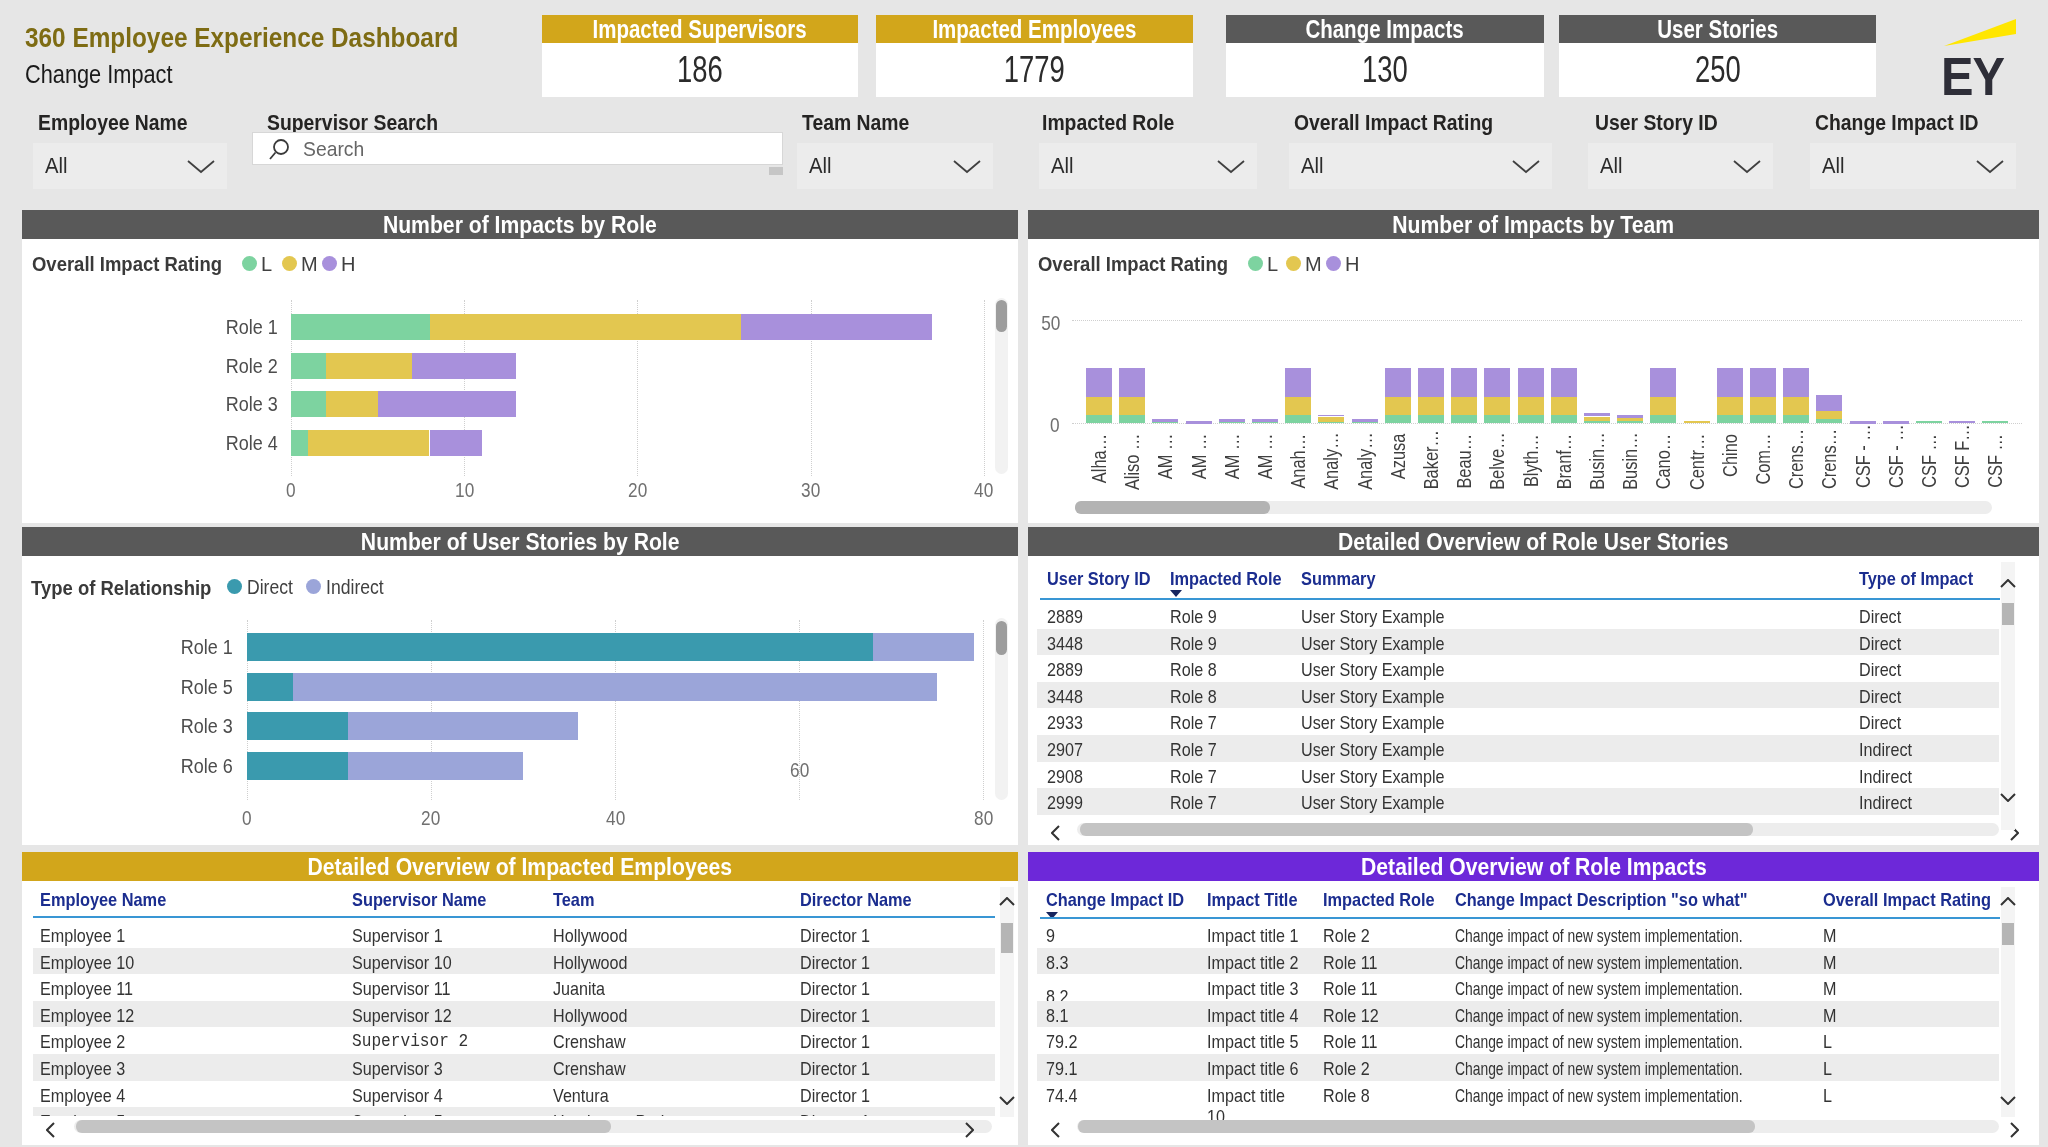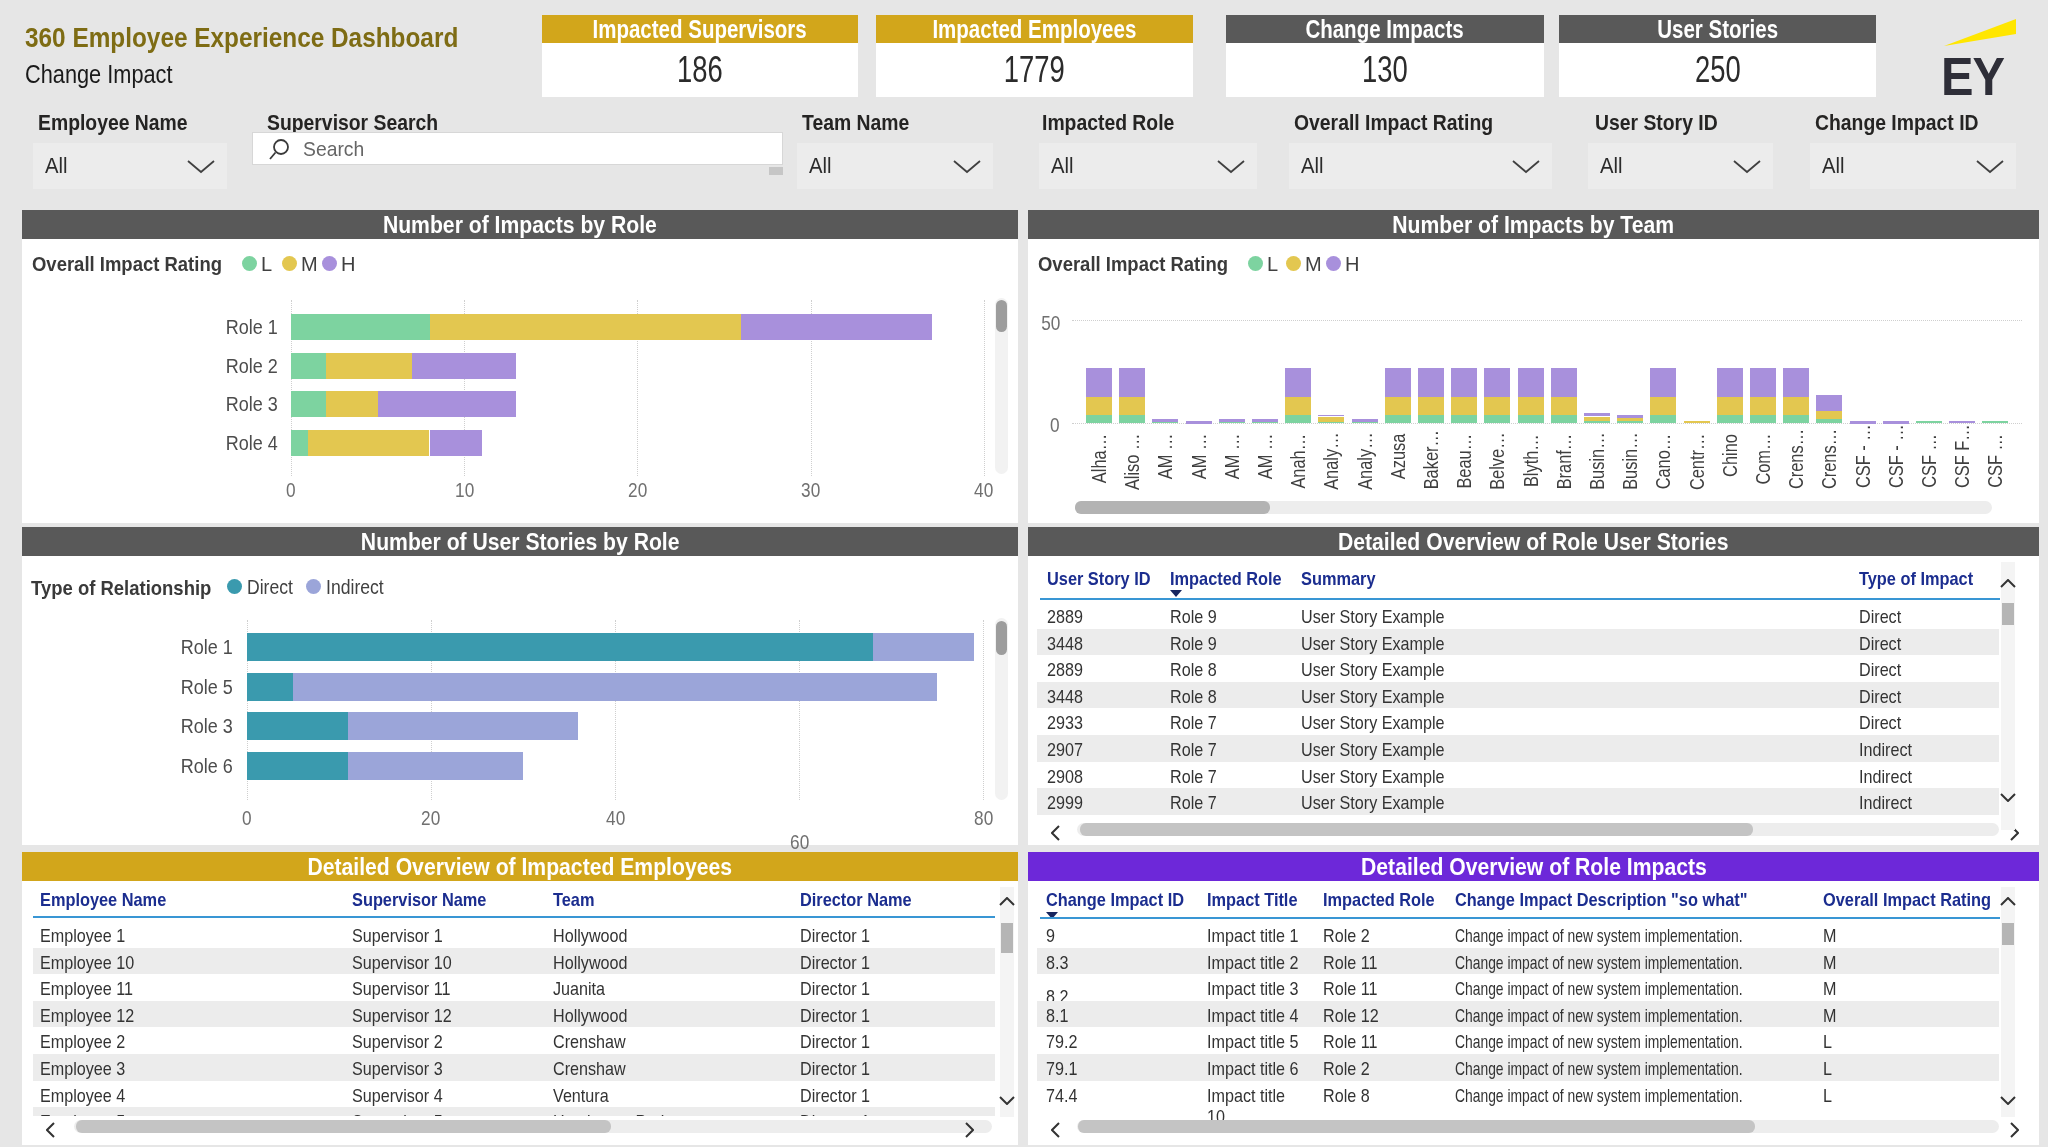--- a/index.html
+++ b/index.html
@@ -248,21 +248,21 @@
 <div class="leg" style="left:247px;top:576px;"><span style="display:inline-block;transform:scaleX(0.88);transform-origin:0 50%;white-space:nowrap;">Direct</span></div>
 <div class="dot" style="left:306px;top:579px;background:#9ba5d9;"></div>
 <div class="leg" style="left:326px;top:576px;"><span style="display:inline-block;transform:scaleX(0.88);transform-origin:0 50%;white-space:nowrap;">Indirect</span></div>
 <div class="gv" style="left:247.0px;top:620px;height:180px;"></div>
 <div class="ax" style="left:222.0px;top:806px;width:50px;text-align:center;"><span style="display:inline-block;transform:scaleX(0.82);transform-origin:center;white-space:nowrap;">0</span></div>
 <div class="gv" style="left:431.1px;top:620px;height:180px;"></div>
 <div class="ax" style="left:406.1px;top:806px;width:50px;text-align:center;"><span style="display:inline-block;transform:scaleX(0.82);transform-origin:center;white-space:nowrap;">20</span></div>
 <div class="gv" style="left:615.2px;top:620px;height:180px;"></div>
 <div class="ax" style="left:590.2px;top:806px;width:50px;text-align:center;"><span style="display:inline-block;transform:scaleX(0.82);transform-origin:center;white-space:nowrap;">40</span></div>
 <div class="gv" style="left:799.3px;top:620px;height:180px;"></div>
-<div class="ax" style="left:774.3px;top:830px;width:50px;text-align:center;"><span style="display:inline-block;transform:scaleX(0.82);transform-origin:center;white-space:nowrap;">60</span></div>
+<div class="ax" style="left:774.3px;top:758px;width:50px;text-align:center;"><span style="display:inline-block;transform:scaleX(0.82);transform-origin:center;white-space:nowrap;">60</span></div>
 <div class="gv" style="left:983.4px;top:620px;height:180px;"></div>
 <div class="ax" style="left:958.4px;top:806px;width:50px;text-align:center;"><span style="display:inline-block;transform:scaleX(0.82);transform-origin:center;white-space:nowrap;">80</span></div>
 <div class="lbl" style="left:123px;top:636.0px;width:110px;text-align:right;"><span style="display:inline-block;transform:scaleX(0.9);transform-origin:100% 50%;white-space:nowrap;">Role 1</span></div>
 <div class="bar" style="left:247.0px;top:633px;width:625.9px;height:28px;background:#3a9aae;"></div>
 <div class="bar" style="left:872.9px;top:633px;width:101.3px;height:28px;background:#9ba5d9;"></div>
 <div class="lbl" style="left:123px;top:675.5px;width:110px;text-align:right;"><span style="display:inline-block;transform:scaleX(0.9);transform-origin:100% 50%;white-space:nowrap;">Role 5</span></div>
 <div class="bar" style="left:247.0px;top:672.5px;width:46.0px;height:28px;background:#3a9aae;"></div>
 <div class="bar" style="left:293.0px;top:672.5px;width:644.4px;height:28px;background:#9ba5d9;"></div>
 <div class="lbl" style="left:123px;top:715.0px;width:110px;text-align:right;"><span style="display:inline-block;transform:scaleX(0.9);transform-origin:100% 50%;white-space:nowrap;">Role 3</span></div>
 <div class="bar" style="left:247.0px;top:712px;width:101.3px;height:28px;background:#3a9aae;"></div>
@@ -354,21 +354,21 @@
 <div class="cell" style="left:352px;top:978.2px;"><span style="display:inline-block;transform:scaleX(0.85);transform-origin:0 50%;white-space:nowrap;">Supervisor 11</span></div>
 <div class="cell" style="left:553px;top:978.2px;"><span style="display:inline-block;transform:scaleX(0.85);transform-origin:0 50%;white-space:nowrap;">Juanita</span></div>
 <div class="cell" style="left:800px;top:978.2px;"><span style="display:inline-block;transform:scaleX(0.85);transform-origin:0 50%;white-space:nowrap;">Director 1</span></div>
 <div class="row" style="left:33px;top:1000.8px;width:962px;height:26.6px;background:#ececec;"></div>
 <div class="cell" style="left:40px;top:1004.8px;"><span style="display:inline-block;transform:scaleX(0.85);transform-origin:0 50%;white-space:nowrap;">Employee 12</span></div>
 <div class="cell" style="left:352px;top:1004.8px;"><span style="display:inline-block;transform:scaleX(0.85);transform-origin:0 50%;white-space:nowrap;">Supervisor 12</span></div>
 <div class="cell" style="left:553px;top:1004.8px;"><span style="display:inline-block;transform:scaleX(0.85);transform-origin:0 50%;white-space:nowrap;">Hollywood</span></div>
 <div class="cell" style="left:800px;top:1004.8px;"><span style="display:inline-block;transform:scaleX(0.85);transform-origin:0 50%;white-space:nowrap;">Director 1</span></div>
 <div class="row" style="left:33px;top:1027.4px;width:962px;height:26.6px;background:#fff;"></div>
 <div class="cell" style="left:40px;top:1031.4px;"><span style="display:inline-block;transform:scaleX(0.85);transform-origin:0 50%;white-space:nowrap;">Employee 2</span></div>
-<div class="cell" style="left:352px;top:1031.4px;"><span style="display:inline-block;transform:scaleX(0.85);transform-origin:0 50%;white-space:nowrap;">Supervisor 2</span></div>
+<div class="cell" style="left:352px;top:1031.4px;font-family:Liberation Mono, monospace;"><span style="display:inline-block;transform:scaleX(0.85);transform-origin:0 50%;white-space:nowrap;">Supervisor 2</span></div>
 <div class="cell" style="left:553px;top:1031.4px;"><span style="display:inline-block;transform:scaleX(0.85);transform-origin:0 50%;white-space:nowrap;">Crenshaw</span></div>
 <div class="cell" style="left:800px;top:1031.4px;"><span style="display:inline-block;transform:scaleX(0.85);transform-origin:0 50%;white-space:nowrap;">Director 1</span></div>
 <div class="row" style="left:33px;top:1054.0px;width:962px;height:26.6px;background:#ececec;"></div>
 <div class="cell" style="left:40px;top:1058.0px;"><span style="display:inline-block;transform:scaleX(0.85);transform-origin:0 50%;white-space:nowrap;">Employee 3</span></div>
 <div class="cell" style="left:352px;top:1058.0px;"><span style="display:inline-block;transform:scaleX(0.85);transform-origin:0 50%;white-space:nowrap;">Supervisor 3</span></div>
 <div class="cell" style="left:553px;top:1058.0px;"><span style="display:inline-block;transform:scaleX(0.85);transform-origin:0 50%;white-space:nowrap;">Crenshaw</span></div>
 <div class="cell" style="left:800px;top:1058.0px;"><span style="display:inline-block;transform:scaleX(0.85);transform-origin:0 50%;white-space:nowrap;">Director 1</span></div>
 <div class="row" style="left:33px;top:1080.6px;width:962px;height:26.6px;background:#fff;"></div>
 <div class="cell" style="left:40px;top:1084.6px;"><span style="display:inline-block;transform:scaleX(0.85);transform-origin:0 50%;white-space:nowrap;">Employee 4</span></div>
 <div class="cell" style="left:352px;top:1084.6px;"><span style="display:inline-block;transform:scaleX(0.85);transform-origin:0 50%;white-space:nowrap;">Supervisor 4</span></div>

